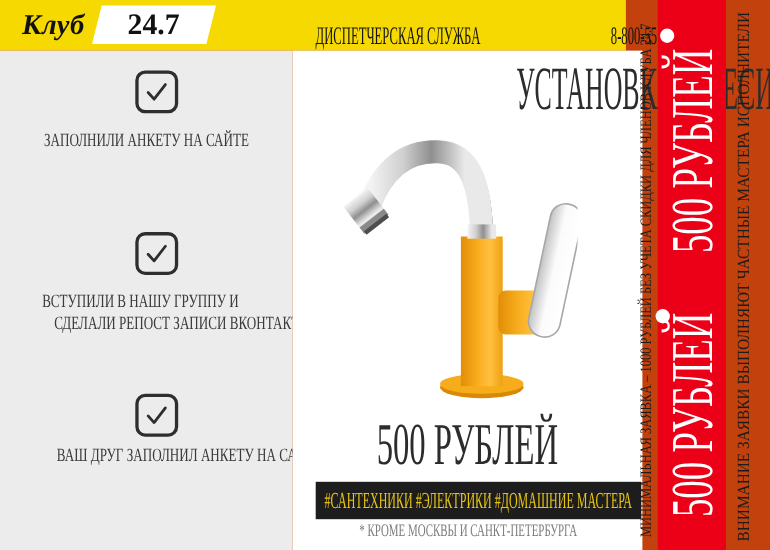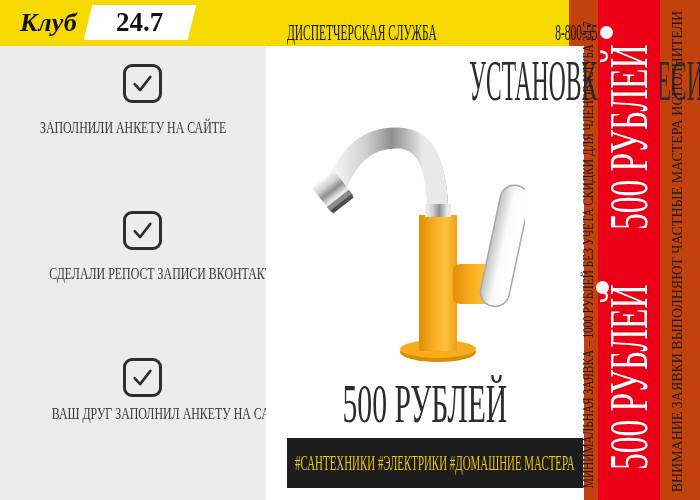--- a/index.html
+++ b/index.html
@@ -20,21 +20,21 @@
   .leftcol{position:absolute; left:0; top:46px; width:266px; height:454px; background:#ECECEC;}
   .cb{position:absolute; width:33px; height:33px; border:3px solid #2e2e2e; border-radius:9px;}
   .cb svg{position:absolute; left:2px; top:2px;}
   .step-text{position:absolute; left:0; width:236px; text-align:center; font-size:17px; line-height:20px; color:#3a3a3a;}
   .lnk{color:#4a74ad;}
   
   .centercol{position:absolute; left:266px; top:46px; width:318px; height:454px; background:#ffffff;}
   .title{position:absolute; left:0; top:6px; width:318px; text-align:center; font-size:56px; line-height:58px; color:#2c2c2c;}
   .faucet{position:absolute; left:29px; top:66px;}
   .price{position:absolute; left:0; top:332px; width:318px; text-align:center; font-size:54px; line-height:52px; color:#2c2c2c;}
-  .tagbar{position:absolute; left:21px; top:392px; width:296px; height:50px; background:#1D1D1D;
+  .tagbar{position:absolute; left:21px; top:392px; width:296px; height:34px; background:#1D1D1D;
     display:flex; align-items:center; justify-content:center;}
   .tagbar .cx{font-size:21px; color:#E8C414;}
   .footnote{position:absolute; left:0; top:428px; width:318px; text-align:center; font-size:16px; color:#7d7d7d;}
   
   .rot{position:absolute; display:flex; align-items:center; justify-content:center; transform:rotate(-90deg); height:20px;}
   .note{font-size:14.5px; color:#1c1c1c;}
   .ribbon{position:absolute; left:598px; top:0; width:62px; height:500px; background:#EB0018;}
   .ribbon-price{color:#ffffff; font-size:54px;}
   .dot{position:absolute; width:13px; height:13px; border-radius:50%; background:#ffffff;}
 </style>
@@ -64,20 +64,21 @@
     <div class="step-text" style="top:72px;">
       <div><span class="cx">ЗАПОЛНИЛИ АНКЕТУ НА САЙТЕ</span></div>
     </div>
 
     <div class="cb" style="left:123px; top:165px;">
       <svg width="29" height="29" viewBox="0 0 24 24">
         <path d="M5.5 12.5 L10 17.5 L18.5 6.5" fill="none" stroke="#2e2e2e" stroke-width="2.1" stroke-linecap="round" stroke-linejoin="round"></path>
       </svg>
     </div>
     <div class="step-text" style="top:218px;">
+      <div><span class="cx">ВСТУПИЛИ В НАШУ ГРУППУ И</span></div>
       <div><span class="cx">СДЕЛАЛИ РЕПОСТ ЗАПИСИ ВКОНТАКТЕ</span></div>
     </div>
 
     <div class="cb" style="left:123px; top:312px;">
       <svg width="29" height="29" viewBox="0 0 24 24">
         <path d="M5.5 12.5 L10 17.5 L18.5 6.5" fill="none" stroke="#2e2e2e" stroke-width="2.1" stroke-linecap="round" stroke-linejoin="round"></path>
       </svg>
     </div>
     <div class="step-text" style="top:358px;">
       <div><span class="cx">ВАШ ДРУГ ЗАПОЛНИЛ АНКЕТУ НА САЙТЕ</span></div>
@@ -134,20 +135,23 @@
 
       <rect x="130" y="92" width="26" height="13" fill="url(#chrome)"></rect>
     </svg>
 
     <div class="price">
       <span class="cx" style="--sx:.55">500 РУБЛЕЙ</span>
     </div>
     <div class="tagbar">
       <span class="cx" style="--sx:.52">#САНТЕХНИКИ #ЭЛЕКТРИКИ #ДОМАШНИЕ МАСТЕРА</span>
     </div>
+    <div class="footnote">
+      <span class="cx" style="--sx:.62">* КРОМЕ МОСКВЫ И САНКТ-ПЕТЕРБУРГА</span>
+    </div>
   </div>
 
   <div class="rot" style="left:353px; top:245px; width:470px;">
     <span class="note cx" style="--sx:.78">МИНИМАЛЬНАЯ ЗАЯВКА – 1000 РУБЛЕЙ БЕЗ УЧЕТА СКИДКИ ДЛЯ ЧЛЕНОВ КЛУБА 24.7</span>
   </div>
 
   <div class="ribbon"></div>
   <div class="dot" style="left:600px; top:26px;"></div>
   <div class="dot" style="left:596px; top:281px;"></div>
   <div class="rot" style="left:509px; top:355px; width:240px; height:44px;">

